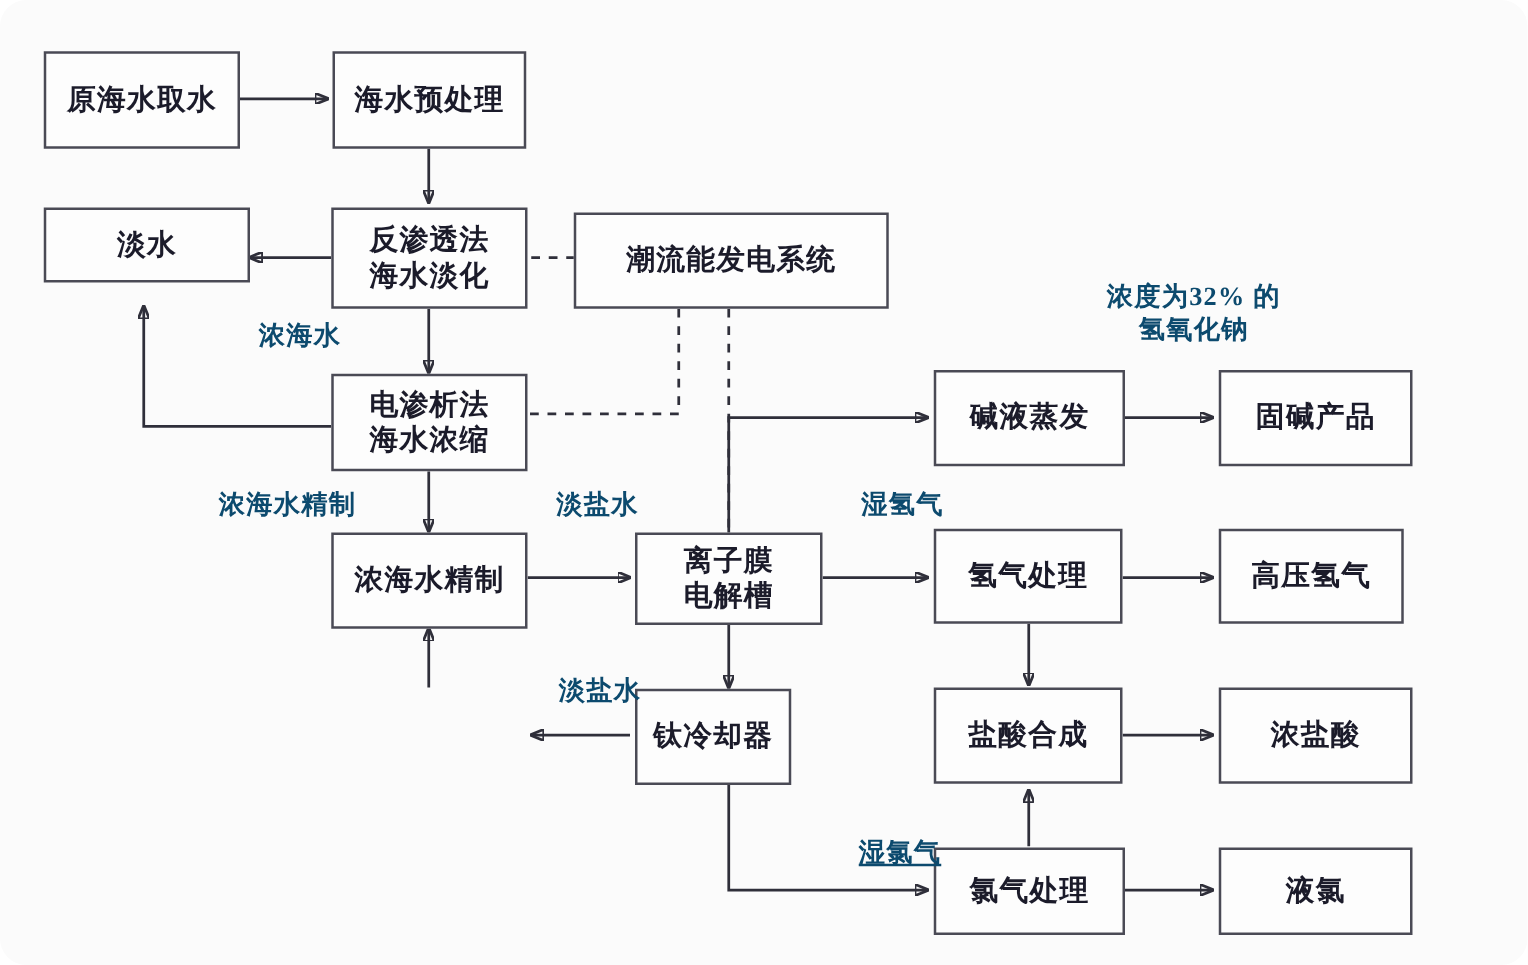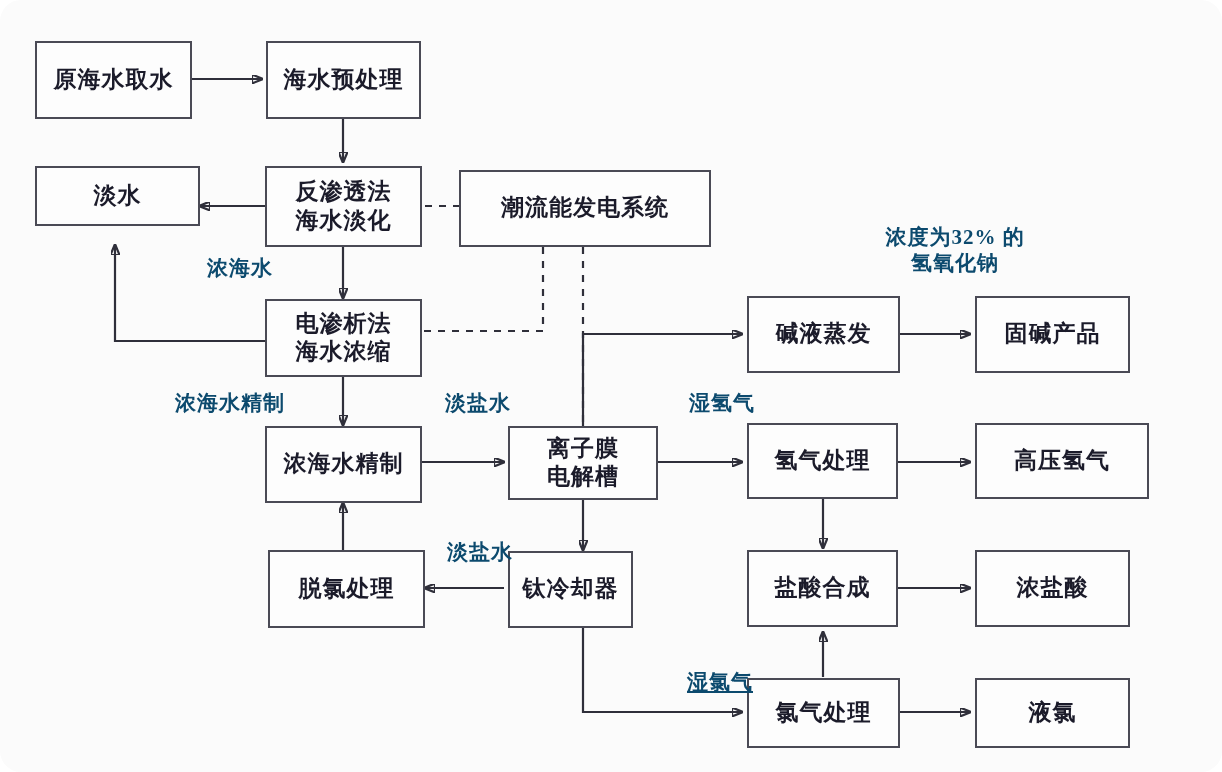--- a/index.html
+++ b/index.html
@@ -135,23 +135,22 @@
 
   <div class="node" style="left:508px;top:426px;width:150px;height:74px;">离子膜
 电解槽</div>
 
   <div class="node" style="left:747px;top:296px;width:153px;height:77px;">碱液蒸发</div>
 
   <div class="node" style="left:747px;top:423px;width:151px;height:76px;">氢气处理</div>
 
   <div class="node" style="left:975px;top:296px;width:155px;height:77px;">固碱产品</div>
 
-  <div class="node" style="left:975px;top:423px;width:174px;height:76px;">高压氢气</div>
+  <div class="node" style="left:975px;top:423px;width:148px;height:76px;">高压氢气</div>
 
-  <div class="node" style="left:268px;top:550px;width:157px;height:78px;">脱氯处理</div>
 
   <div class="node" style="left:508px;top:551px;width:125px;height:77px;">钛冷却器</div>
 
   <div class="node" style="left:747px;top:550px;width:151px;height:77px;">盐酸合成</div>
 
   <div class="node" style="left:975px;top:550px;width:155px;height:77px;text-align:right;">浓盐酸</div>
 
   <div class="node" style="left:747px;top:678px;width:153px;height:70px;">氯气处理</div>
 
   <div class="node" style="left:975px;top:678px;width:155px;height:70px;">液氯</div>

